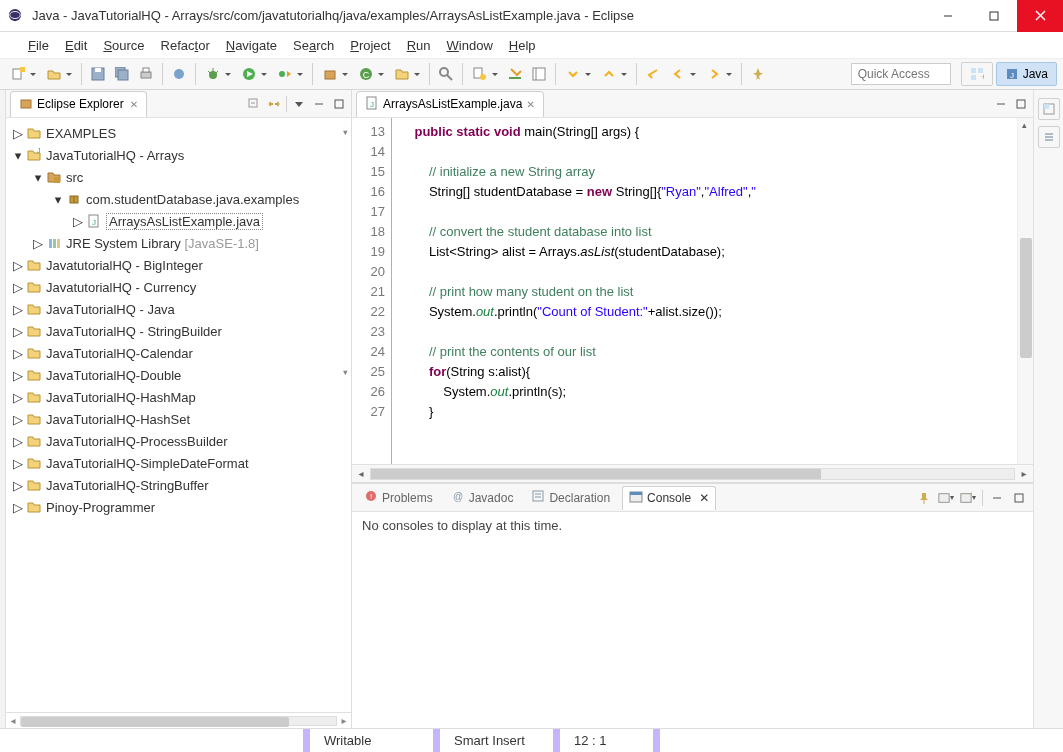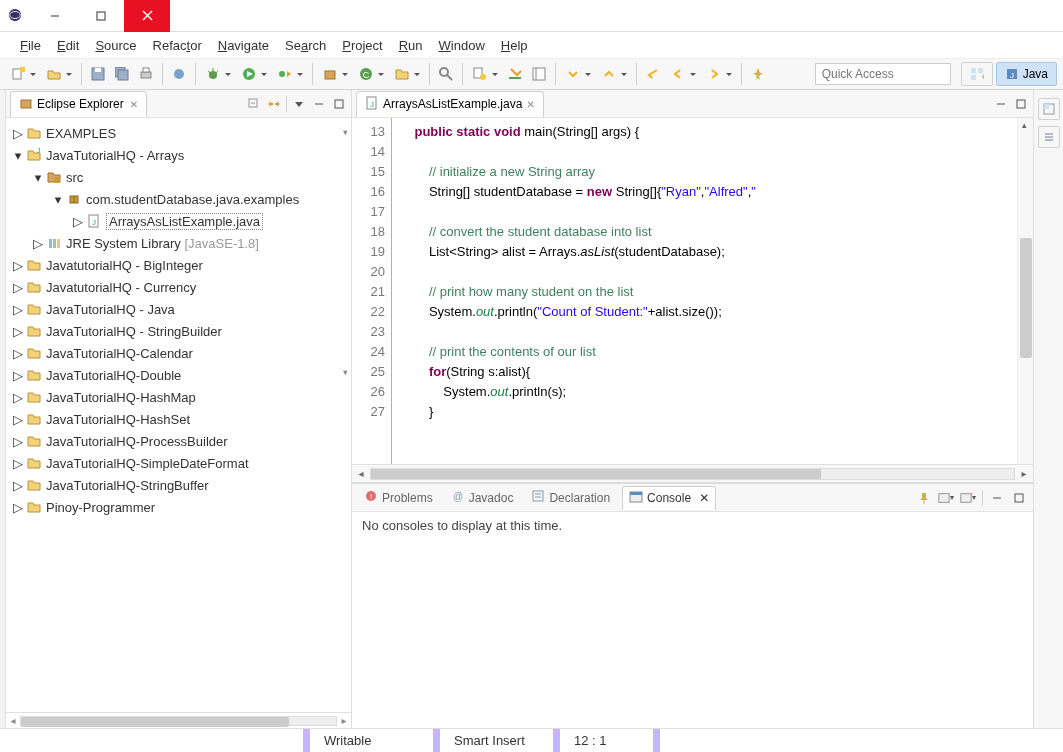--- a/index.html
+++ b/index.html
@@ -6,30 +6,30 @@
 body { width: 1063px; height: 752px; background: #fff; overflow: hidden; display: flex; flex-direction: column; }
 
 .titlebar { display: flex; align-items: center; height: 32px; background: #fff; border-bottom: 1px solid #ddd; }
 .titlebar .app-icon { width: 16px; height: 16px; margin: 0 8px; display: inline-block; }
 .titlebar .title { flex: 1; font-size: 13px; color: #333; }
 .titlebar .win-controls { display: flex; }
 .titlebar .win-btn { width: 46px; height: 32px; display: flex; align-items: center; justify-content: center; color: #555; }
 .titlebar .win-btn.close { background: #e81123; color: #fff; }
 .titlebar .win-btn.close svg { stroke:#fff; }
 
-.menubar { display: flex; height: 26px; align-items: center; padding: 0 12px; font-size: 13px; color: #333; background: #fff; }
+.menubar { display: flex; height: 26px; align-items: center; padding: 0 20px; font-size: 13px; color: #333; background: #fff; }
 .menubar .menu { padding: 3px 8px; }
 .menubar .menu .mn { text-decoration: underline; }
 
 .toolbar { display: flex; align-items: center; height: 32px; background: #f7f7f7; border-top: 1px solid #eee; border-bottom: 1px solid #d6d6d8; padding: 0 6px; gap: 2px; }
 .toolbar .tb-btn { width: 22px; height: 22px; display: flex; align-items: center; justify-content: center; border: 1px solid transparent; border-radius: 2px; }
 .toolbar .tb-btn.drop { width: 34px; padding-right: 10px; position: relative; }
 .toolbar .tb-btn.drop::after { content: ""; position: absolute; right: 3px; top: 9px; border: 3px solid transparent; border-top-color: #555; }
 .toolbar .sep { width: 1px; height: 22px; background: #d0d0d0; margin: 0 3px; }
-.toolbar .quick-access { margin-left: auto; width: 136px; height: 22px; border: 1px solid #ccc; background: #fff; font-size: 12px; color: #444; padding: 2px 6px; }
+.toolbar .quick-access { margin-left: auto; width: 100px; height: 22px; border: 1px solid #ccc; background: #fff; font-size: 12px; color: #444; padding: 2px 6px; }
 .toolbar .persp { display: flex; gap: 3px; margin-left: 8px; }
 .toolbar .persp-btn { height: 24px; padding: 0 8px; border: 1px solid #d0d0d0; border-radius: 2px; display: flex; align-items: center; font-size: 12px; gap: 4px; }
 .toolbar .persp-btn.active { background: #cfe2f6; border-color: #a6c8e4; }
 
 .workspace { flex: 1; display: flex; background: #fff; }
 .left-trim { width: 6px; background: #f3f3f3; border-right: 1px solid #e0e0e0; }
 .right-trim { width: 30px; background: #f7f7f7; border-left: 1px solid #e0e0e0; display: flex; flex-direction: column; align-items: center; padding-top: 8px; gap: 6px; }
 .right-trim .trim-btn { width: 22px; height: 22px; border: 1px solid #d0d0d0; border-radius: 2px; display:flex; align-items:center; justify-content:center; }
 
 .left-panel { width: 346px; display: flex; flex-direction: column; border-right: 1px solid #ddd; }
@@ -90,20 +90,21 @@
 </head>
 <body>
 
 <div class="titlebar">
   <span class="app-icon">
     <svg class="ic" viewBox="0 0 16 16">
         <circle cx="8" cy="8" r="7" fill="#3a3068"></circle>
         <ellipse cx="8" cy="8" rx="6" ry="4" fill="none" stroke="#fff" stroke-width="1"></ellipse>
       </svg>
   </span>
+  <div class="title">Java - JavaTutorialHQ - Arrays/src/com/javatutorialhq/java/examples/ArraysAsListExample.java - Eclipse</div>
   <div class="win-controls">
     <div class="win-btn">
         <svg width="10" height="10">
           <line x1="1" y1="5" x2="9" y2="5" stroke="#333" stroke-width="1"></line>
         </svg>
       </div>
     <div class="win-btn">
         <svg width="10" height="10">
           <rect x="1" y="1" width="8" height="8" fill="none" stroke="#333" stroke-width="1"></rect>
         </svg>

